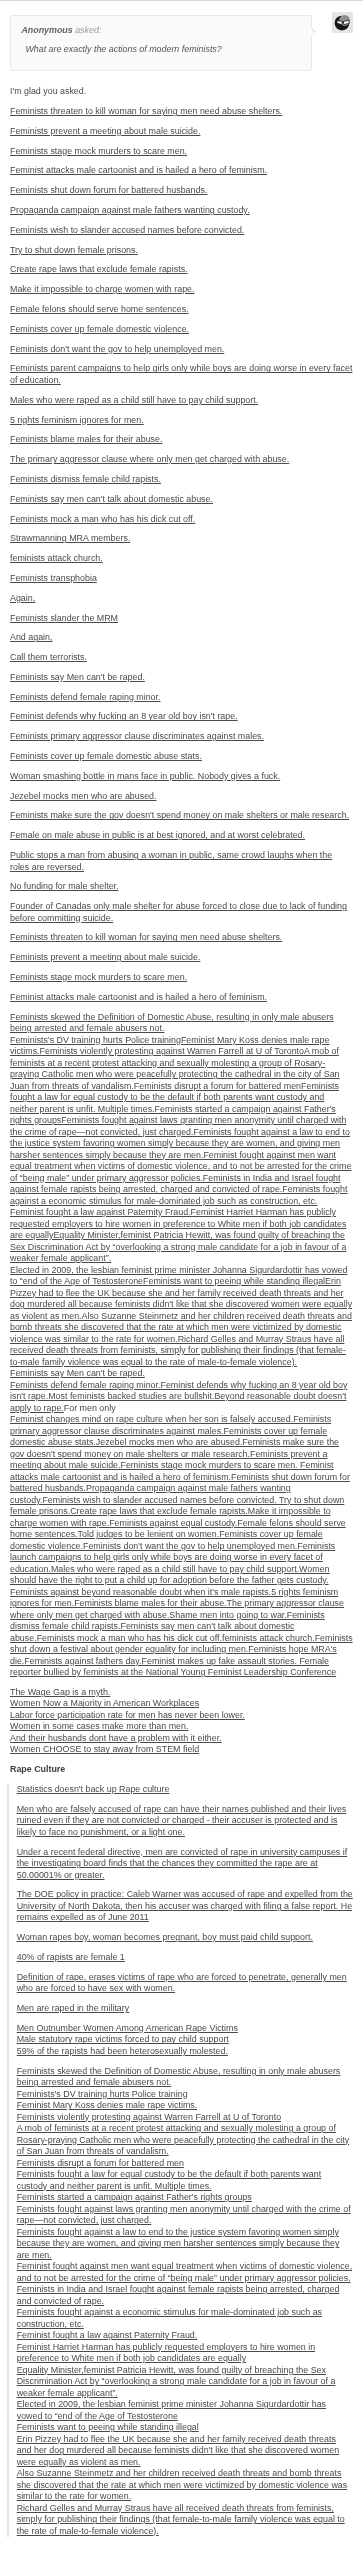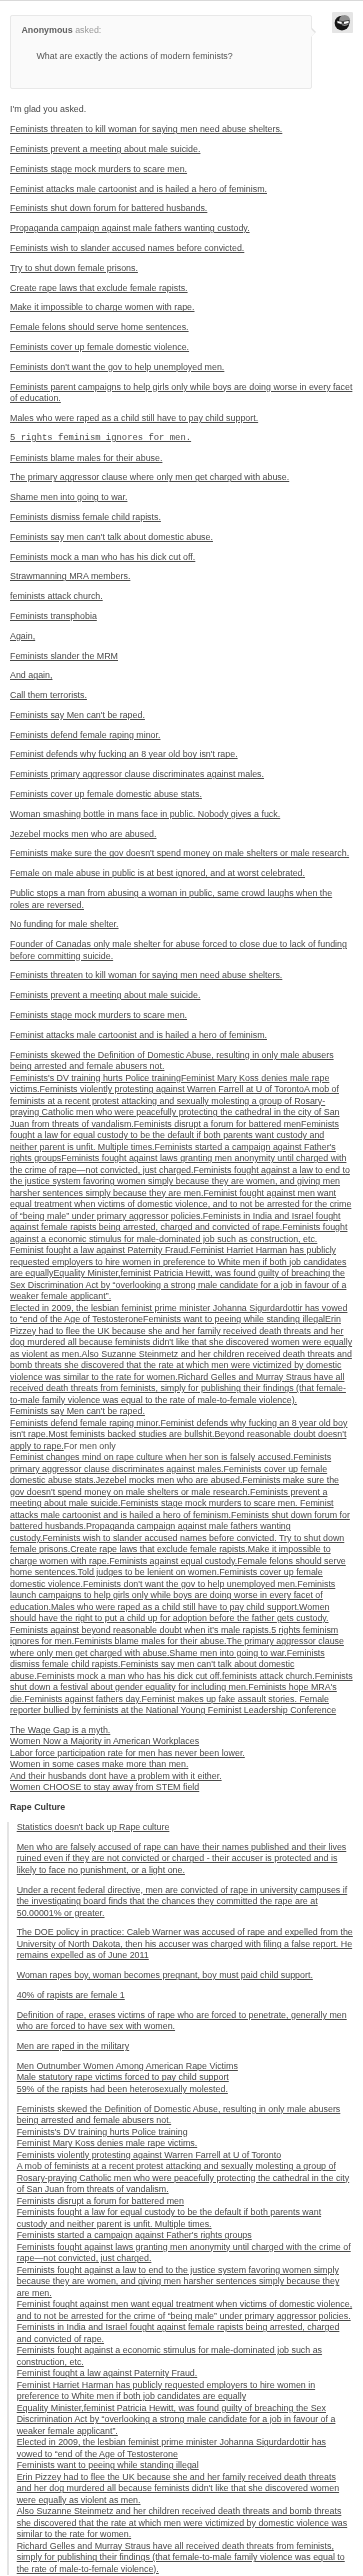--- a/index.html
+++ b/index.html
@@ -16,43 +16,44 @@
   .post{padding:0 10px 15.6px 10px;}
   
   .question-row{position:relative;margin:14px 0 15.6px 0;padding-right:41px;}
   .question-box{
     position:relative;
     background:#fafafa;
     border:0.5px solid #e8e8e8;
     border-radius:2.1px;
     padding:8.9px 10.4px 10px 10.4px;
     min-height:21px;
+    font-style:italic;
   }
   .question-box::before{
     content:"";position:absolute;right:-4.7px;top:12px;
     border-style:solid;border-width:4.7px 0 4.7px 4.7px;
     border-color:transparent transparent transparent #e0e0e0;
   }
   .question-box::after{
     content:"";position:absolute;right:-4.2px;top:12.5px;
     border-style:solid;border-width:4.2px 0 4.2px 4.2px;
     border-color:transparent transparent transparent #fafafa;
   }
   .asker-line{color:#9a9a9a;margin:0 0 7.8px 0;}
   .asker-name{font-weight:bold;color:#636363;}
-  .question-text{color:#555555;margin:15px;}
+  .question-text{color:#555555;margin:4px;}
   .avatar{
     position:absolute;top:-2.6px;right:0;
     width:21px;height:21px;background:#e5e5e5;border-radius:1.6px;
     display:flex;align-items:center;justify-content:center;overflow:hidden;
   }
   .avatar svg{display:block;}
   
   .answer p{margin:0 0 8.3px 0;}
-  .answer .gap-before{margin-top:2px;font-family:Liberation Mono, monospace;}
+  .answer .gap-before{margin-top:2px;}
   .lnk{color:#4a4a4a;text-decoration:underline;cursor:pointer;}
   .heading{font-weight:bold;color:#3d3d3d;}
   blockquote{
     margin:0 0 8.3px -2.6px;
     padding:0 0 0 7.3px;
     border-left:2.1px solid #e4e4e4;
   }
   blockquote p:last-child{margin-bottom:0;}
 </style>
 </head>
@@ -93,21 +94,20 @@
       <p><a class="lnk">Create rape laws that exclude female rapists.</a></p>
       <p><a class="lnk">Make it impossible to charge women with rape.</a></p>
       <p><a class="lnk">Female felons should serve home sentences.</a></p>
       <p><a class="lnk">Feminists cover up female domestic violence.</a></p>
       <p><a class="lnk">Feminists don't want the gov to help unemployed men.</a></p>
       <p><a class="lnk">Feminists parent campaigns to help girls only while boys are doing worse in every facet of education.</a></p>
       <p><a class="lnk">Males who were raped as a child still have to pay child support.</a></p>
       <p class="gap-before"><a class="lnk">5 rights feminism ignores for men.</a></p>
       <p><a class="lnk">Feminists blame males for their abuse.</a></p>
       <p><a class="lnk">The primary aggressor clause where only men get charged with abuse.</a></p>
-      <p><a class="lnk">Shame men into going to war.</a></p>
       <p><a class="lnk">Feminists dismiss female child rapists.</a></p>
       <p><a class="lnk">Feminists say men can't talk about domestic abuse.</a></p>
       <p><a class="lnk">Feminists mock a man who has his dick cut off.</a></p>
       <p><a class="lnk">Strawmanning MRA members.</a></p>
       <p><a class="lnk">feminists attack church.</a></p>
       <p><a class="lnk">Feminists transphobia</a></p>
       <p><a class="lnk">Again, </a></p>
       <p><a class="lnk">Feminists slander the MRM</a></p>
       <p><a class="lnk">And again, </a></p>
       <p><a class="lnk">Call them terrorists.</a></p>

